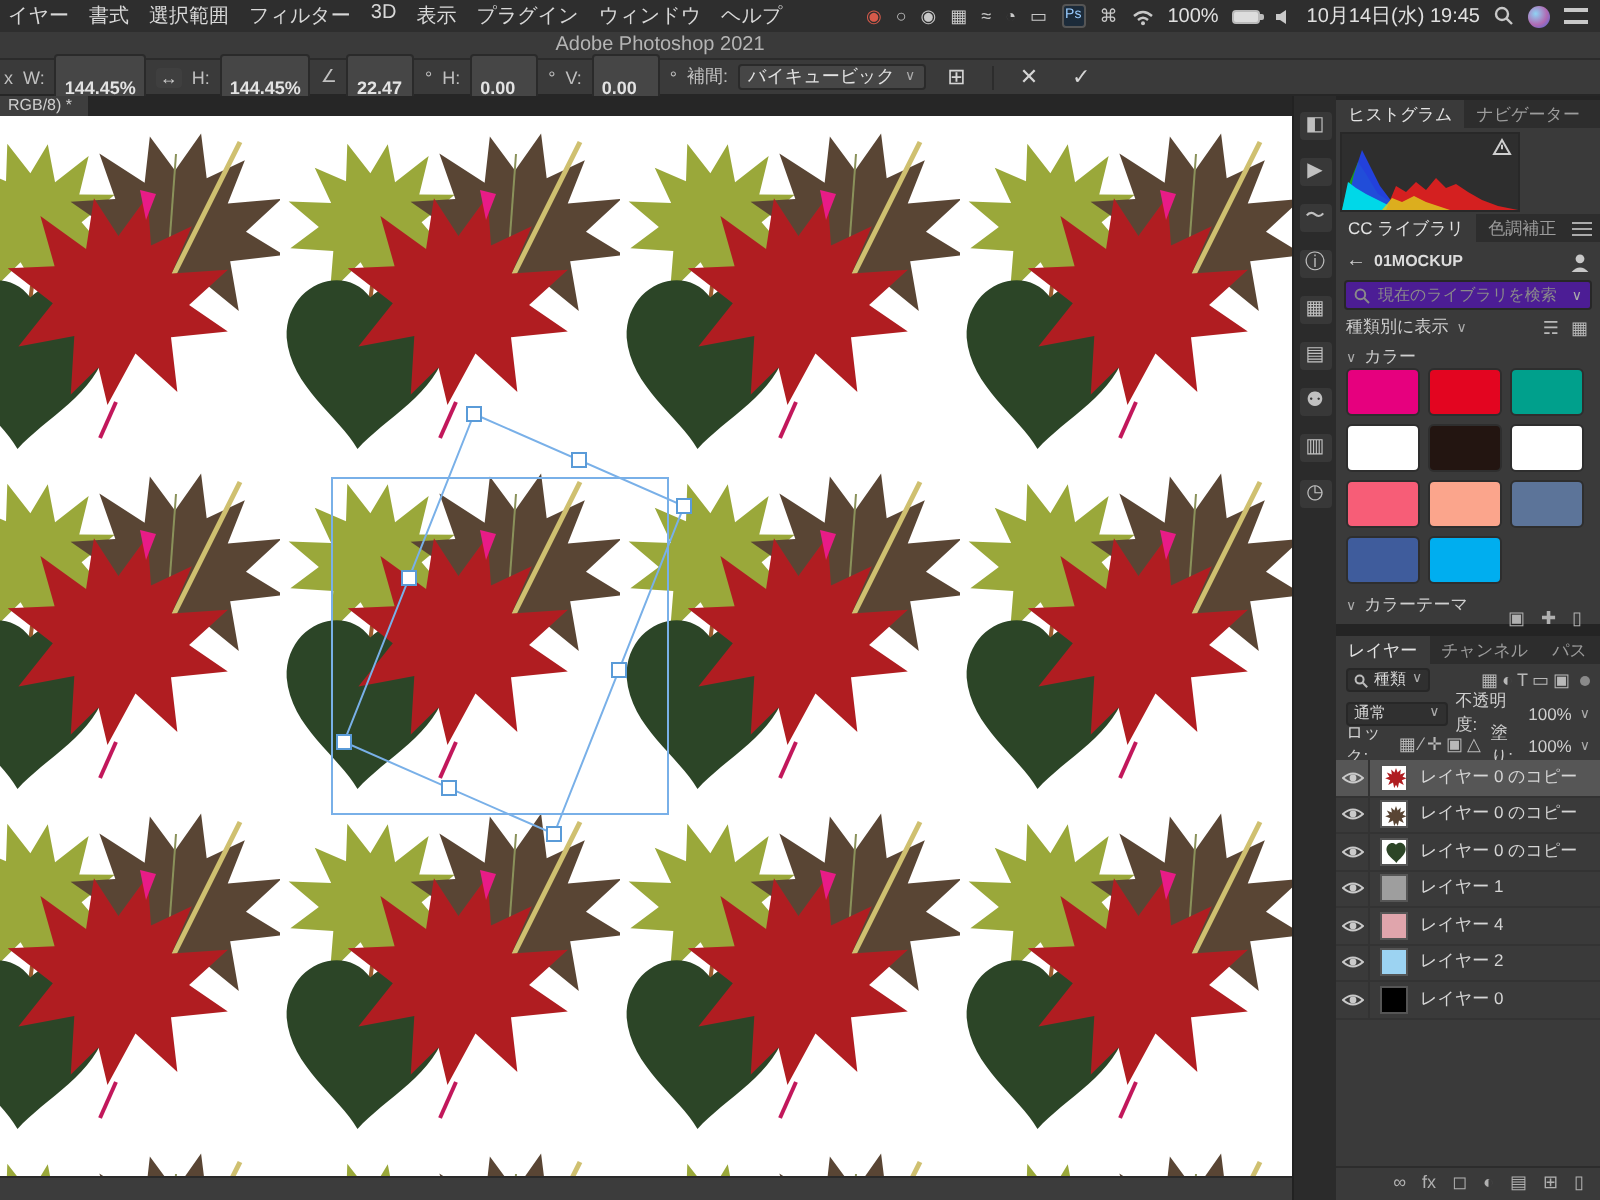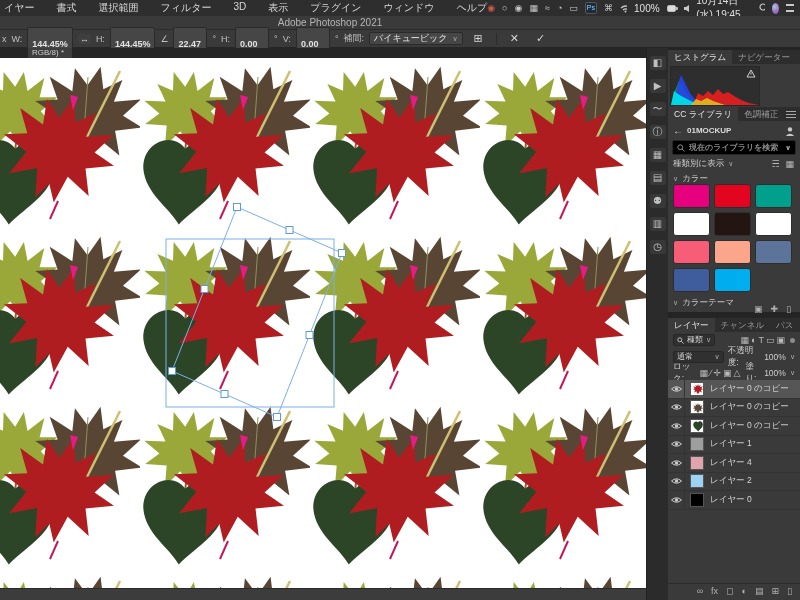--- a/index.html
+++ b/index.html
@@ -2,21 +2,21 @@
 <html><head>
 <meta charset="utf-8">
 <style>
   html,body{margin:0;padding:0;background:#1e1e1e;}
   *{box-sizing:border-box;font-family:"Liberation Sans","DejaVu Sans",sans-serif;}
   #screen{position:relative;width:800px;height:600px;overflow:hidden;background:#242424;}
 
   
   #menubar{position:absolute;left:0;top:0;width:800px;height:16px;background:#2e2e2e;
     display:flex;align-items:center;justify-content:space-between;color:#d8d8d8;font-size:10px;}
-  #menu-items{display:flex;gap:22px;padding-left:4px;white-space:nowrap;}
+  #menu-items{display:flex;gap:10px;padding-left:4px;white-space:nowrap;}
   .menu-item{cursor:default;}
   #status-wrap{display:flex;align-items:center;gap:7px;padding-right:6px;}
   .st-icon{color:#c8c8c8;font-size:9px;line-height:10px;}
   .st-icon.boxed{background:#1c2b3a;border:1px solid #555;border-radius:2px;padding:0 1px;font-size:7px;color:#9cf;}
   .battery{width:14px;height:7px;border:1px solid #bbb;border-radius:2px;position:relative;background:#ddd;}
   .battery:after{content:"";position:absolute;right:-3px;top:1.5px;width:2px;height:3px;background:#bbb;border-radius:0 1px 1px 0;}
   .siri{width:11px;height:11px;border-radius:50%;background:radial-gradient(circle at 35% 35%,#8fd3f4,#b06ab3 55%,#4568dc);}
   .ccenter{width:12px;height:8px;border-top:2px solid #c8c8c8;border-bottom:2px solid #c8c8c8;}
   .dtext{color:#e0e0e0;font-size:10px;}
 
@@ -35,21 +35,21 @@
   .olink{background:#3f3f3f;border-radius:2px;padding:0 2px;color:#cfcfcf;}
   .osel{background:#464646;border:1px solid #2a2a2a;border-radius:2px;height:13px;line-height:11px;
     padding:0 4px;color:#e2e2e2;display:flex;align-items:center;gap:5px;}
   .chev{font-size:7px;color:#aaa;}
   .obtn{font-size:11px;color:#d5d5d5;padding:0 6px;}
   .osep{width:1px;height:12px;background:#2c2c2c;margin:0 2px;}
 
   
   #tabbar{position:absolute;left:0;top:48px;width:646px;height:10px;background:#262626;}
   #doc-tab{position:absolute;left:0;top:0;height:10px;background:#3e3e3e;color:#cfcfcf;
-    font-size:8px;line-height:10px;padding:0 8px 0 4px;margin-left:28px;}
+    font-size:8px;line-height:10px;padding:0 8px 0 4px;}
 
   
   #canvas-wrap{position:absolute;left:0;top:58px;width:646px;height:530px;background:#fff;}
   #bottombar{position:absolute;left:0;top:588px;width:646px;height:12px;background:#3c3c3c;border-top:1px solid #2a2a2a;}
 
   
   #dock{position:absolute;left:646px;top:48px;width:22px;height:552px;background:#2b2b2b;
     border-left:1px solid #222;display:flex;flex-direction:column;align-items:center;gap:9px;padding-top:8px;}
   .dock-icon{color:#c0c0c0;font-size:10px;width:16px;height:14px;text-align:center;line-height:14px;
     background:#383838;border-radius:2px;}
@@ -63,22 +63,22 @@
   .pmenu{margin-left:auto;margin-top:4px;margin-right:4px;width:10px;height:7px;
     background:repeating-linear-gradient(#aaa 0 1px,transparent 1px 3px);}
   .prow{display:flex;align-items:center;gap:4px;padding:0 5px;color:#cfcfcf;font-size:8.5px;}
   .mini-icon{color:#b8b8b8;font-size:9px;padding:0 1px;}
   .foot-icon{color:#b0b0b0;font-size:9px;padding:0 2px;}
 
   
   #hist-box{position:absolute;left:2px;top:16px;width:90px;height:40px;background:#2e2e2e;border:1px solid #282828;}
   
   #lib-nav{position:absolute;left:0;top:16px;width:132px;height:15px;}
-  #lib-search{position:absolute;left:4px;top:33px;width:124px;height:15px;background:#000000;border:1px solid #272727;
-    border-radius:2px;display:flex;align-items:center;gap:4px;padding:0 4px;color:#8a8a8a;font-size:8px;font-weight:bold;}
+  #lib-search{position:absolute;left:4px;top:33px;width:124px;height:15px;background:#4c1d95;border:1px solid #272727;
+    border-radius:2px;display:flex;align-items:center;gap:4px;padding:0 4px;color:#8a8a8a;font-size:8px;}
   #lib-view{position:absolute;left:0;top:51px;width:132px;}
   #lib-colhead{position:absolute;left:0;top:66px;width:132px;color:#cfcfcf;}
   #swatches{position:absolute;left:5px;top:77px;width:124px;display:flex;flex-wrap:wrap;gap:4px;}
   .swatch{width:37px;height:24px;border-radius:3px;border:1px solid #2e2e2e;}
   #lib-themehead{position:absolute;left:0;top:190px;width:148px;color:#cfcfcf;}
   #lib-footer{position:absolute;right:2px;top:197px;}
 
   
   .lsel{background:#303030;border:1px solid #272727;border-radius:2px;height:12px;line-height:10px;
     padding:0 3px;color:#d8d8d8;display:flex;align-items:center;gap:3px;font-size:8px;}

